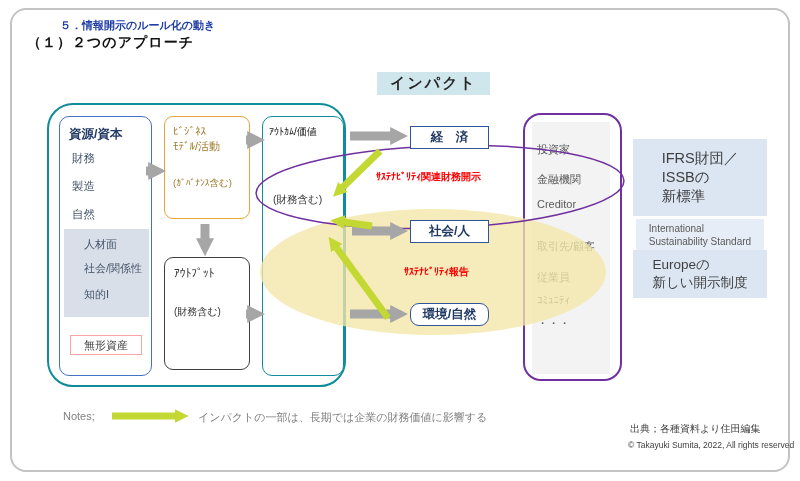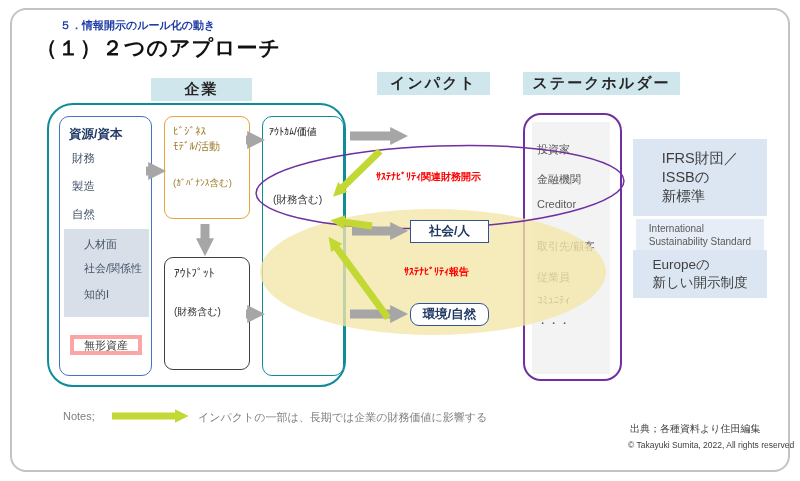--- a/index.html
+++ b/index.html
@@ -4,36 +4,36 @@
 <style>
   html,body{margin:0;padding:0;background:#ffffff;}
   #canvas{position:relative;width:800px;height:481px;background:#fff;overflow:hidden;
           font-family:"Liberation Sans","DejaVu Sans",sans-serif;}
   .abs{position:absolute;box-sizing:border-box;}
   .pre{white-space:pre-line;}
 
   .slide-frame{left:10px;top:8px;width:780px;height:464px;border:2px solid #c3c3c3;border-radius:16px;background:#fff;}
 
   .section-label{left:28px;top:18px;font-size:11px;font-weight:bold;color:#1f3da6;margin-left:32px;}
-  .page-title{left:36px;top:34px;font-size:21px;font-weight:bold;color:#111;letter-spacing:1px;}
+  .page-title{left:27px;top:34px;font-size:14px;font-weight:bold;color:#111;letter-spacing:1px;}
 
   .chip{background:var(--chip-bg);color:#262626;font-weight:bold;font-size:15px;
         display:flex;align-items:center;justify-content:center;letter-spacing:2px;}
   .chip-company{left:151px;top:78px;width:101px;height:23px;}
   .chip-impact{left:377px;top:72px;width:113px;height:23px;}
   .chip-stakeholder{left:523px;top:72px;width:157px;height:23px;}
 
   .teal-container{left:47px;top:103px;width:299px;height:284px;border:2px solid var(--teal);border-radius:26px;background:transparent;}
 
   .res-box{left:59px;top:116px;width:93px;height:260px;border:1.5px solid var(--blue);border-radius:10px;background:#fff;}
   .res-title{left:9px;top:9px;font-size:12.5px;font-weight:bold;color:#203864;}
   .res-item{left:12px;font-size:11.5px;color:#44546a;}
   .res-shaded{left:4px;top:112px;width:85px;height:88px;background:var(--shaded-bg);}
   .res-shaded .res-item{left:20px;font-size:11px;}
-  .res-intangible{left:10px;top:218px;width:72px;height:20px;border:4px solid #fca5a5;background:#fff;
+  .res-intangible{left:10px;top:218px;width:72px;height:20px;border:1px solid #fca5a5;background:#fff;
                   font-size:11px;color:#404040;display:flex;align-items:center;justify-content:center;}
 
   .bm-box{left:164px;top:116px;width:86px;height:103px;border:1.5px solid var(--orange);border-radius:9px;background:#fff;}
   .bm-text{left:8px;top:7px;font-size:11px;line-height:1.4;color:#9c7a2a;}
   .bm-note{left:8px;top:60px;font-size:9.5px;color:#9c7a2a;}
 
   .out-box{left:164px;top:257px;width:86px;height:113px;border:1.6px solid #3f3f3f;border-radius:9px;background:#fff;text-align:center;}
   .out-title{left:9px;top:9px;font-size:11.5px;color:#333;}
   .out-note{left:9px;top:47px;font-size:10px;color:#333;}
 
@@ -79,23 +79,21 @@
 </head>
 <body>
 
 <div id="canvas">
 
   <div class="abs slide-frame z1"></div>
 
   <div class="abs section-label z3">５．情報開示のルール化の動き</div>
   <div class="abs page-title z3">（１）２つのアプローチ</div>
 
-  <div class="abs chip chip-company z1">企業</div>
   <div class="abs chip chip-impact z1">インパクト</div>
-  <div class="abs chip chip-stakeholder z1">ステークホルダー</div>
 
   <div class="abs teal-container z1"></div>
 
   <div class="abs res-box z1">
     <div class="abs res-title">資源/資本</div>
     <div class="abs res-item" style="top:34px">財務</div>
     <div class="abs res-item" style="top:62px">製造</div>
     <div class="abs res-item" style="top:90px">自然</div>
     <div class="abs res-shaded">
       <div class="abs res-item" style="top:8px">人材面</div>
@@ -151,20 +149,21 @@
     <ellipse class="ellipse-purple" cx="440" cy="187" rx="184" ry="41" transform="rotate(-2 440 187)"></ellipse>
     <line class="stroke-gray" x1="146" y1="171" x2="150" y2="171" stroke-width="9" marker-end="url(#hg)"></line>
     <line class="stroke-gray" x1="246" y1="140" x2="249" y2="140" stroke-width="9" marker-end="url(#hg)"></line>
     <line class="stroke-gray" x1="205" y1="224" x2="205" y2="240" stroke-width="9" marker-end="url(#hg)"></line>
     <line class="stroke-gray" x1="246" y1="314" x2="249" y2="314" stroke-width="9" marker-end="url(#hg)"></line>
     <line class="stroke-gray" x1="350" y1="136" x2="392" y2="136" stroke-width="9" marker-end="url(#hg)"></line>
     <line class="stroke-gray" x1="352" y1="231" x2="392" y2="231" stroke-width="9" marker-end="url(#hg)"></line>
     <line class="stroke-gray" x1="350" y1="314" x2="392" y2="314" stroke-width="9" marker-end="url(#hg)"></line>
   </svg>
 
+  <div class="abs impact-box impact-eco z3">経　済</div>
   <div class="abs impact-box impact-soc z3">社会/人</div>
   <div class="abs impact-box impact-env z3">環境/自然</div>
   <div class="abs red-label red-label-1 z3">ｻｽﾃﾅﾋﾞﾘﾃｨ関連財務開示</div>
   <div class="abs red-label red-label-2 z3">ｻｽﾃﾅﾋﾞﾘﾃｨ報告</div>
 
   <svg class="abs svg-layer z4" viewBox="0 0 800 481">
     <defs>
       <marker id="hgr" viewBox="0 0 2 2" markerWidth="2" markerHeight="2" refX="0.2" refY="1" orient="auto" markerUnits="strokeWidth">
         <path d="M0,0 L2,1 L0,2 Z" class="head-green"></path>
       </marker>

